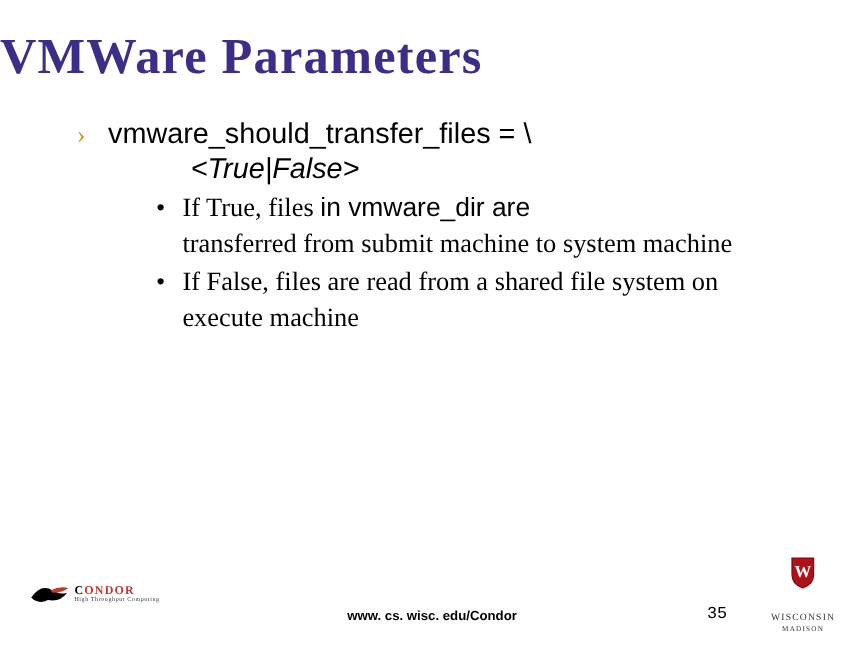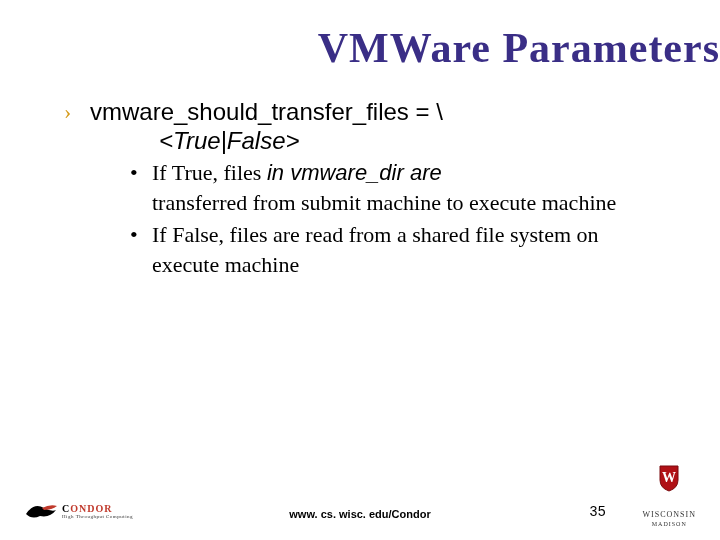--- a/index.html
+++ b/index.html
@@ -6,21 +6,21 @@
     margin: 0;
     padding: 0;
     width: 720px;
     height: 540px;
     background: #fff;
     font-family: Georgia, 'Times New Roman', serif;
     position: relative;
     overflow: hidden;
   }
   .title {
-    text-align: right;
+    text-align: left;
     font-family: "Comic Sans MS", "Chalkboard SE", "Marker Felt", cursive;
     font-weight: bold;
     color: #3a2e86;
     font-size: 42px;
     margin-top: 24px;
     letter-spacing: 1px;
   }
   .content {
     margin: 26px 56px 0 64px;
   }
@@ -67,33 +67,32 @@
     line-height: 30px;
   }
   .sub-text {
     font-family: "Comic Sans MS", "Chalkboard SE", "Marker Felt", cursive;
     font-size: 22px;
     color: #000;
     line-height: 30px;
   }
   .arial-inline {
     font-family: Arial, Helvetica, sans-serif;
-    font-style: italic;
   }
   .footer {
     position: absolute;
     bottom: 6px;
     left: 0;
     right: 0;
     height: 44px;
   }
   .condor-logo {
     position: absolute;
     left: 24px;
-    bottom: 12px;
+    bottom: 28px;
     display: flex;
     align-items: center;
     gap: 4px;
   }
   .condor-text {
     font-family: Georgia, serif;
     font-weight: bold;
     font-size: 10px;
     letter-spacing: 1px;
   }
@@ -144,21 +143,21 @@
     <div class="chevron">›</div>
     <div class="main-line">vmware_should_transfer_files = \</div>
   </div>
   <div class="italic-sub">&lt;True|False&gt;</div>
 
   <div class="sub-list">
     <div class="sub-item">
       <div class="sub-marker">•</div>
       <div class="sub-text">
         <span>If True, files </span><span class="arial-inline">in vmware_dir are</span><br>
-        <span>transferred from submit machine to execute machine</span>
+        <span>transferred from submit machine to system machine</span>
       </div>
     </div>
     <div class="sub-item">
       <div class="sub-marker">•</div>
       <div class="sub-text">
         <span>If False, files are read from a shared file system on execute machine</span>
       </div>
     </div>
   </div>
 </div>

